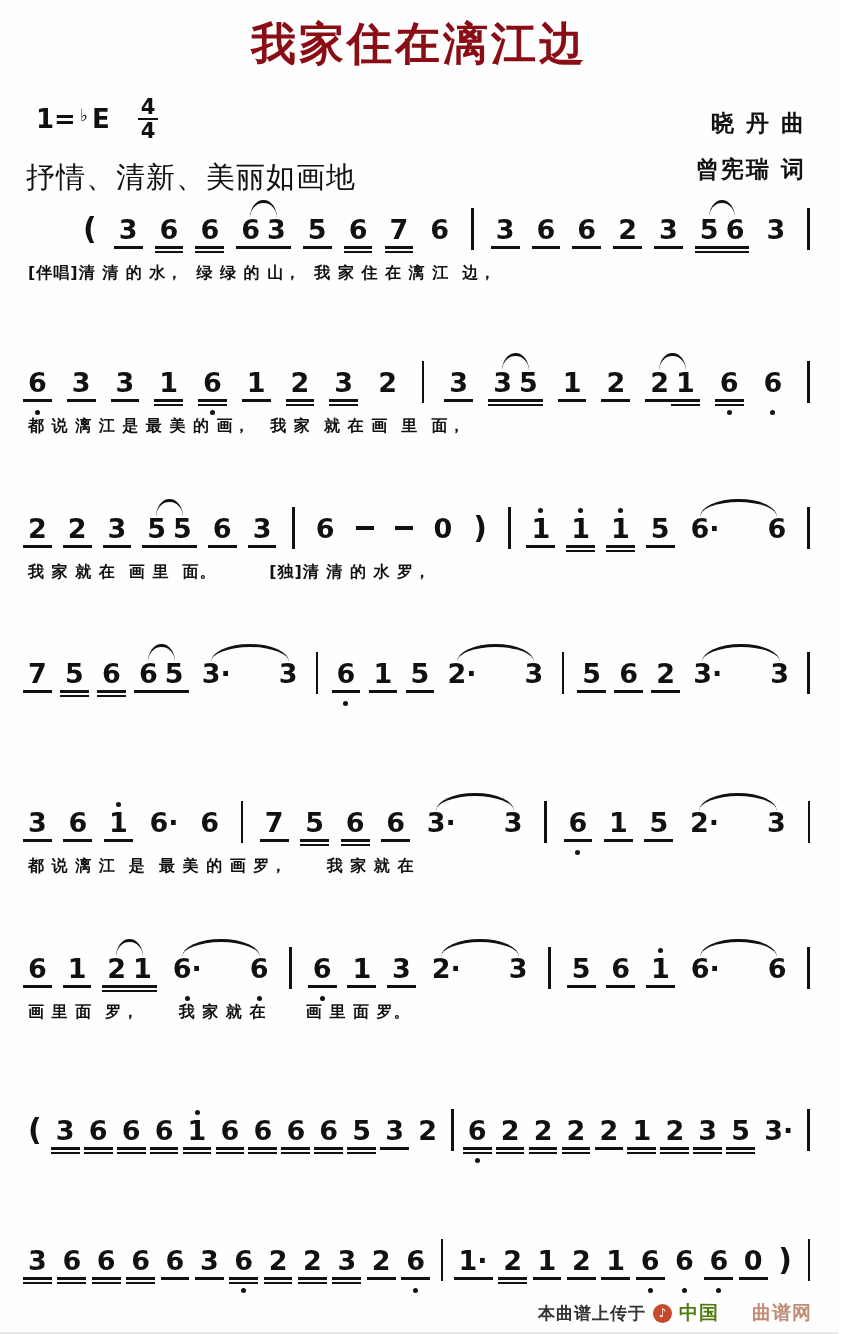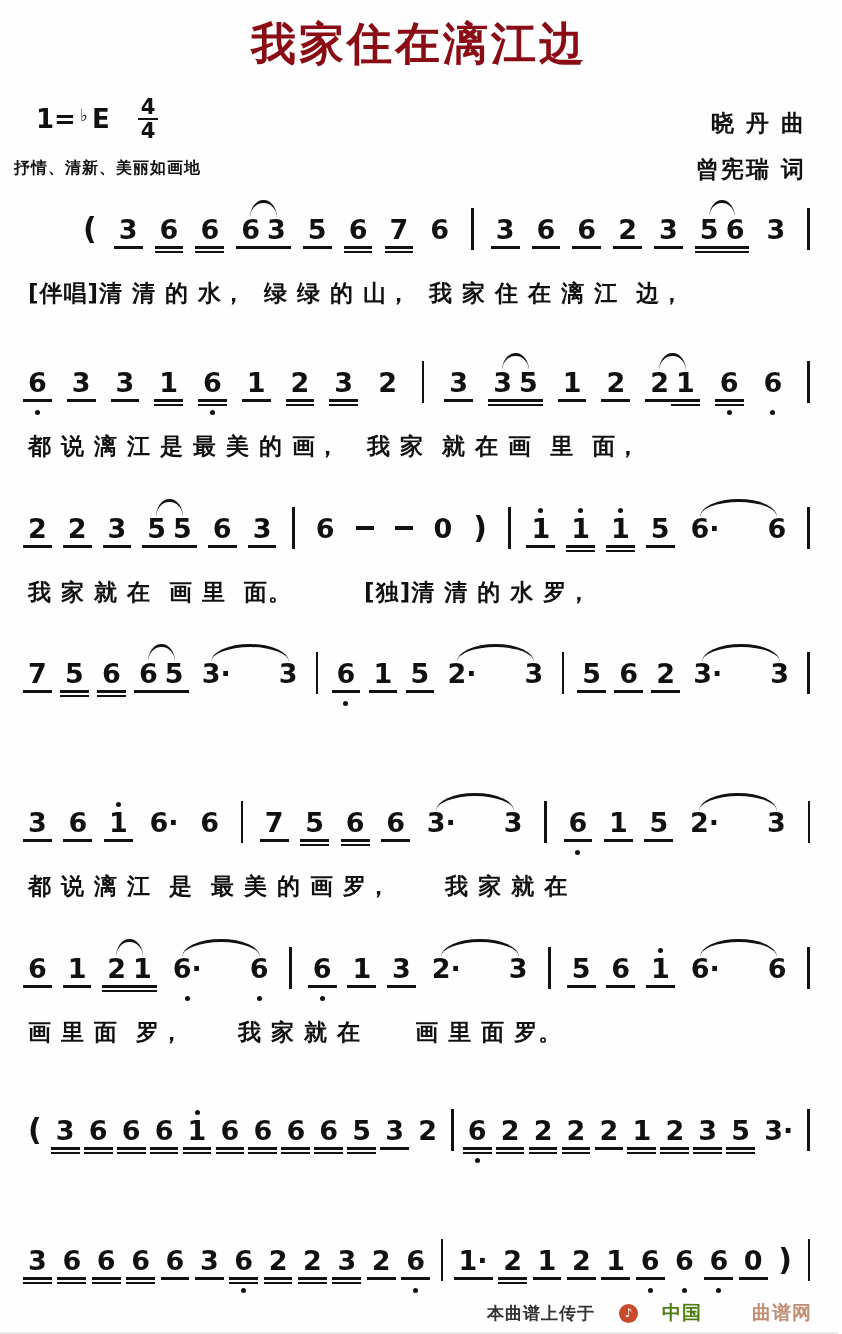--- a/index.html
+++ b/index.html
@@ -27,22 +27,22 @@
     display:flex;align-items:center;gap:4px;
   }
   .keysig sup{font-size:17px;position:relative;top:-4px;}
   .frac{
     display:inline-flex;flex-direction:column;align-items:center;
     margin-left:24px;font-size:21px;line-height:22px;font-weight:bold;
   }
   .frac .ft{border-bottom:2.5px solid #111;padding:0 3px;}
   .frac .fb{padding:0 3px;}
   .tempo{
-    position:absolute;left:14px;top:158px;
-    font-size:16px;font-weight:bold;letter-spacing:1px;
+    position:absolute;left:26px;top:158px;
+    font-size:29px;font-weight:normal;letter-spacing:1px;
   }
   .credits{
     position:absolute;right:32px;top:100px;
     text-align:right;font-size:23px;font-weight:bold;line-height:46px;
     letter-spacing:2px;
   }
   
   .line{position:absolute;left:28px;right:28px;}
   .notes-row{display:flex;justify-content:space-between;align-items:flex-start;}
   .note{display:inline-flex;flex-direction:column;align-items:center;}
@@ -60,27 +60,27 @@
   .dash{width:18px;height:3.5px;background:#111;align-self:center;
         position:relative;top:-6px;}
   .slur-group{display:inline-flex;position:relative;gap:7px;}
   .slur-group.wide{gap:48px;}
   .slur-group::before{
     content:'';position:absolute;top:-7px;left:9px;right:9px;height:15px;
     border-top:3px solid #111;
     border-radius:50% 50% 0 0 / 100% 100% 0 0;
   }
   .lyrics{
-    margin-top:15px;font-size:23px;font-weight:bold;
+    font-size:16px;font-weight:bold;
     white-space:pre;letter-spacing:1px;
   }
   
   .footer{
     position:absolute;right:26px;bottom:6px;
-    display:flex;align-items:center;gap:24px;font-size:17px;color:#333;
+    display:flex;align-items:center;gap:7px;font-size:17px;color:#333;
   }
   .footer .prefix{font-weight:bold;letter-spacing:1px;}
   .logo{
     width:19px;height:19px;border-radius:50%;
     background:#c64b2d;color:#fff;
     display:inline-flex;align-items:center;justify-content:center;
     font-size:12px;line-height:19px;
   }
   .brand-dark{color:#4d7c0f;font-weight:bold;font-size:19px;letter-spacing:1px;}
   .brand-light{color:#c08e75;font-weight:bold;font-size:19px;letter-spacing:1px;margin-left:26px;}

